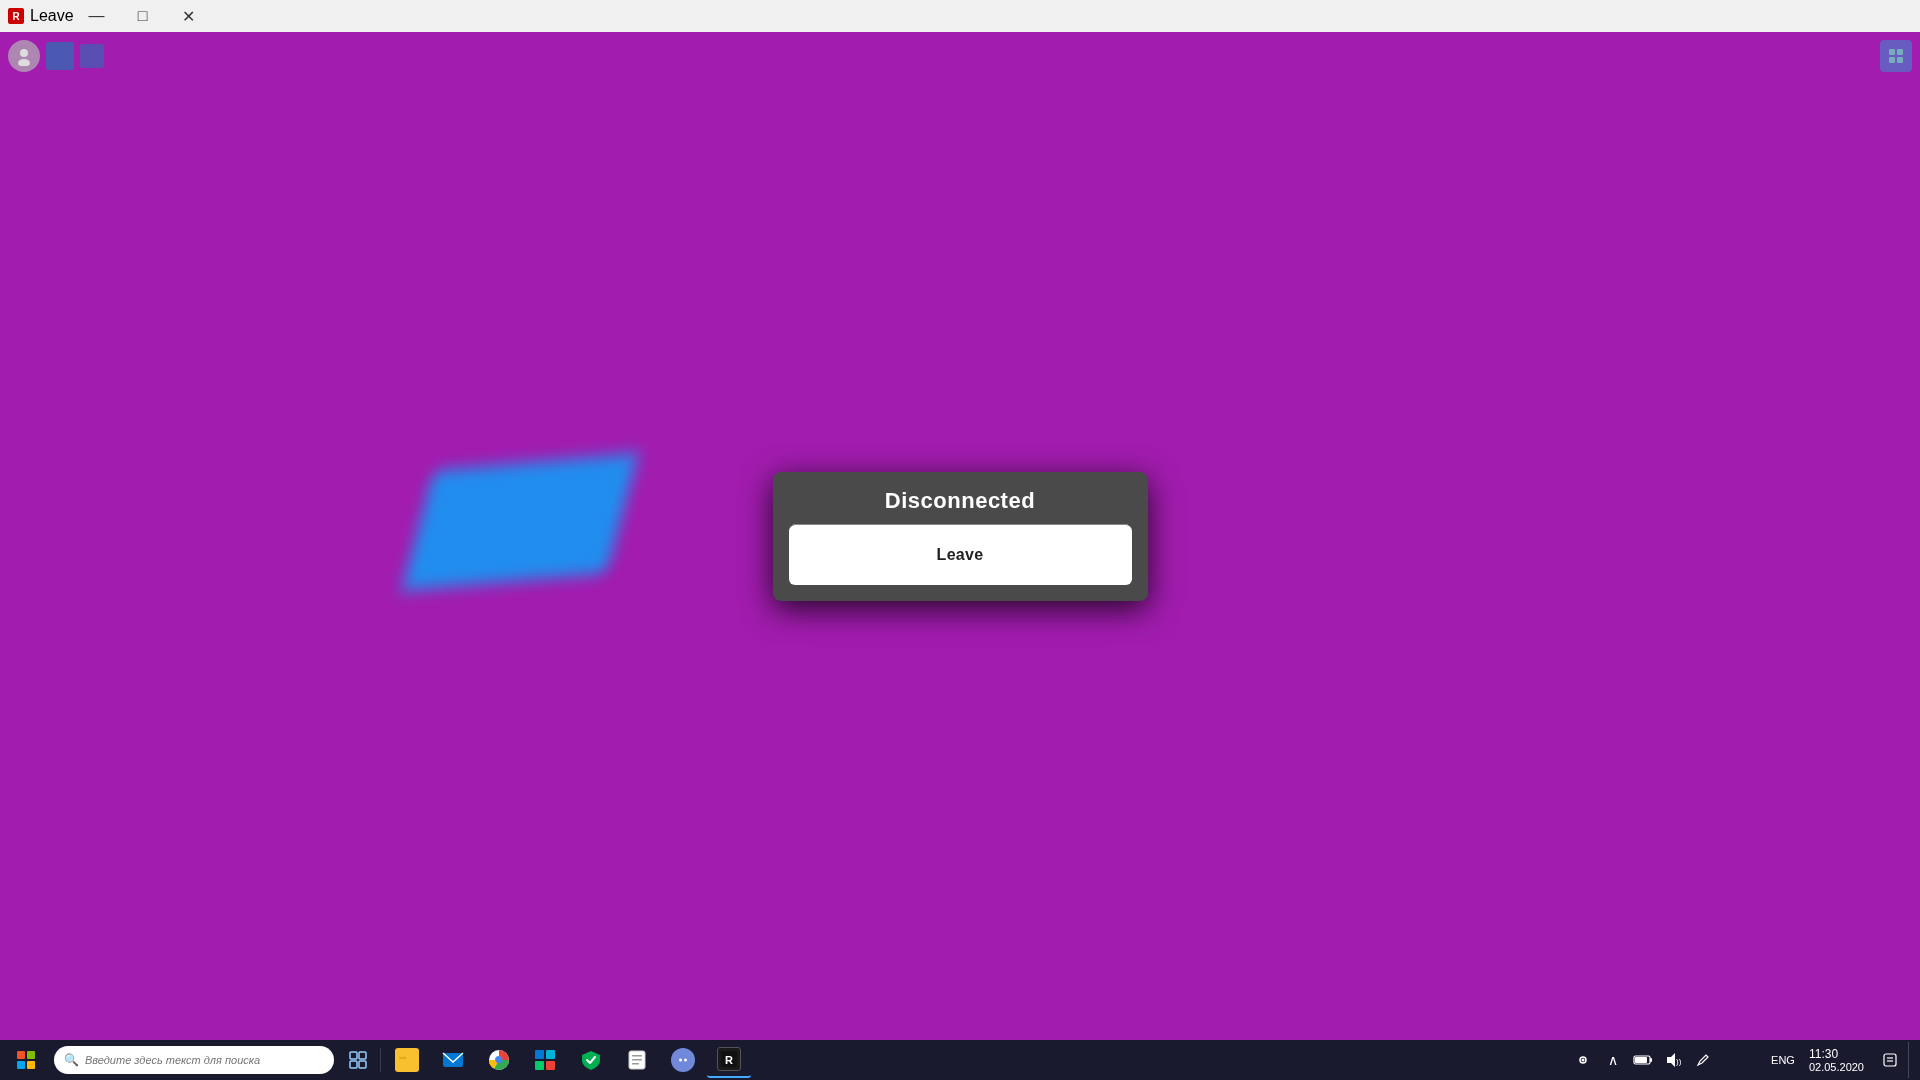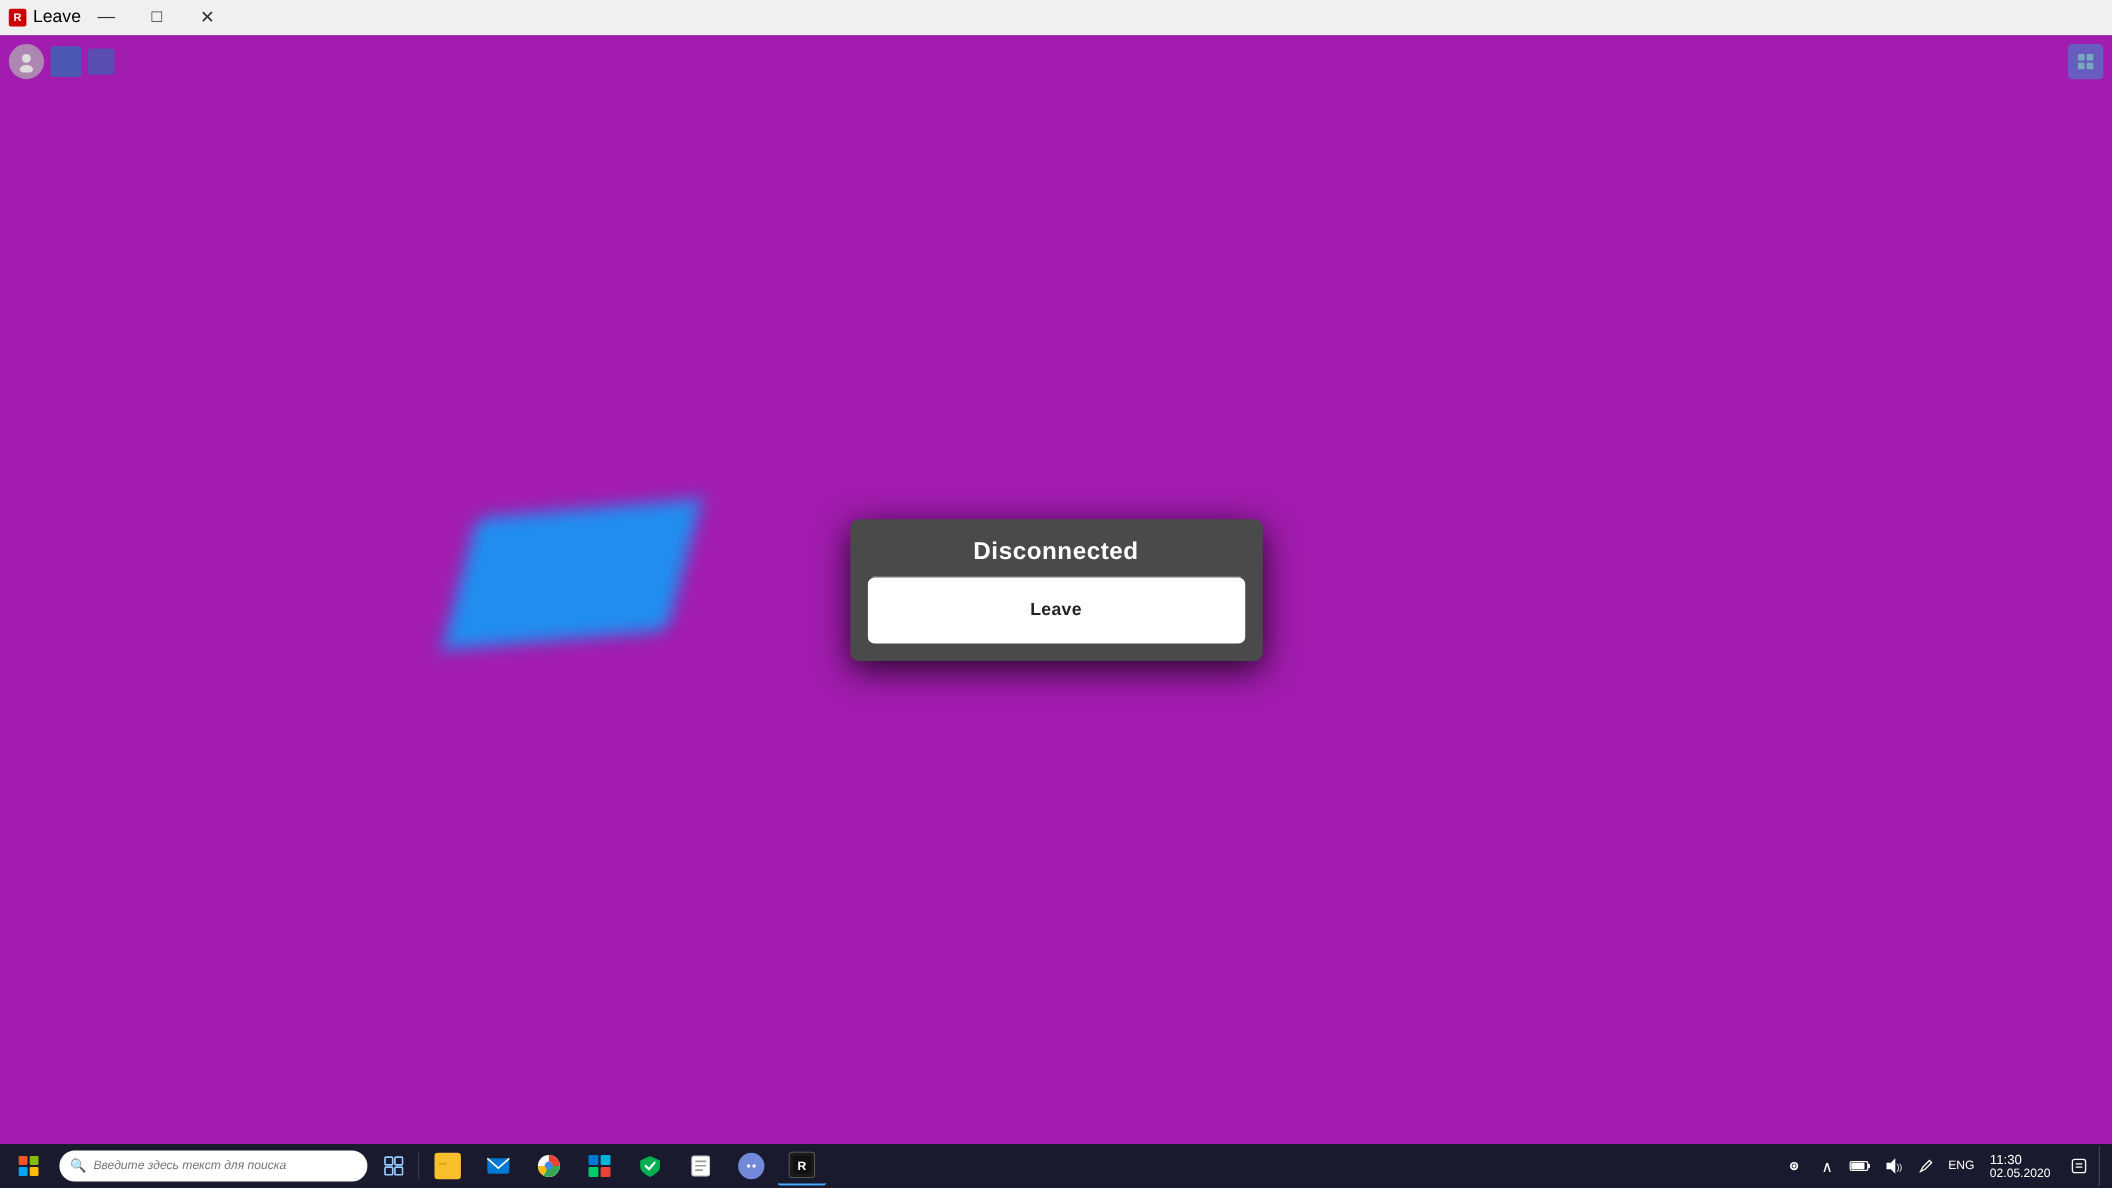--- a/index.html
+++ b/index.html
@@ -251,20 +251,21 @@
       display: flex; align-items: center; justify-content: center;
       cursor: pointer;
       font-size: 14px;
       color: #fff;
     }
     #lang-indicator {
       font-size: 11px;
       color: #fff;
       padding: 0 4px;
       cursor: pointer;
+      margin-left: 48px;
     }
     #notifications-btn {
       width: 32px; height: 36px;
       display: flex; align-items: center; justify-content: center;
       cursor: pointer;
       color: #fff;
       font-size: 16px;
     }
     #show-desktop-btn {
       width: 8px; height: 36px;

